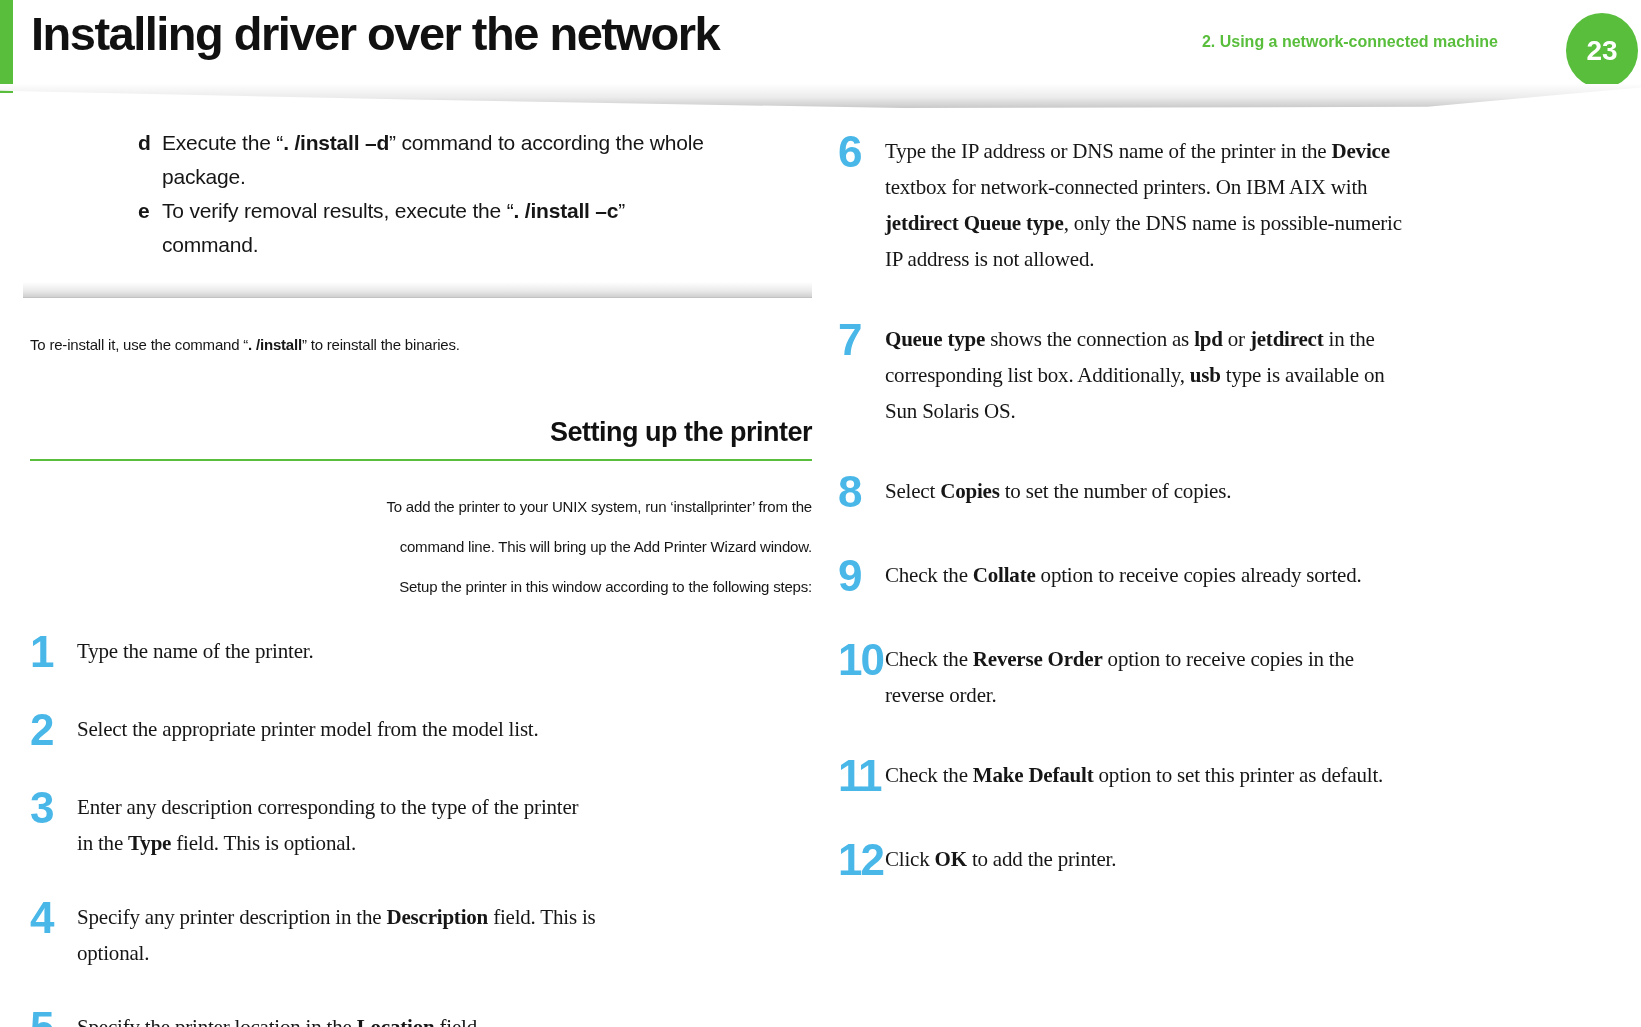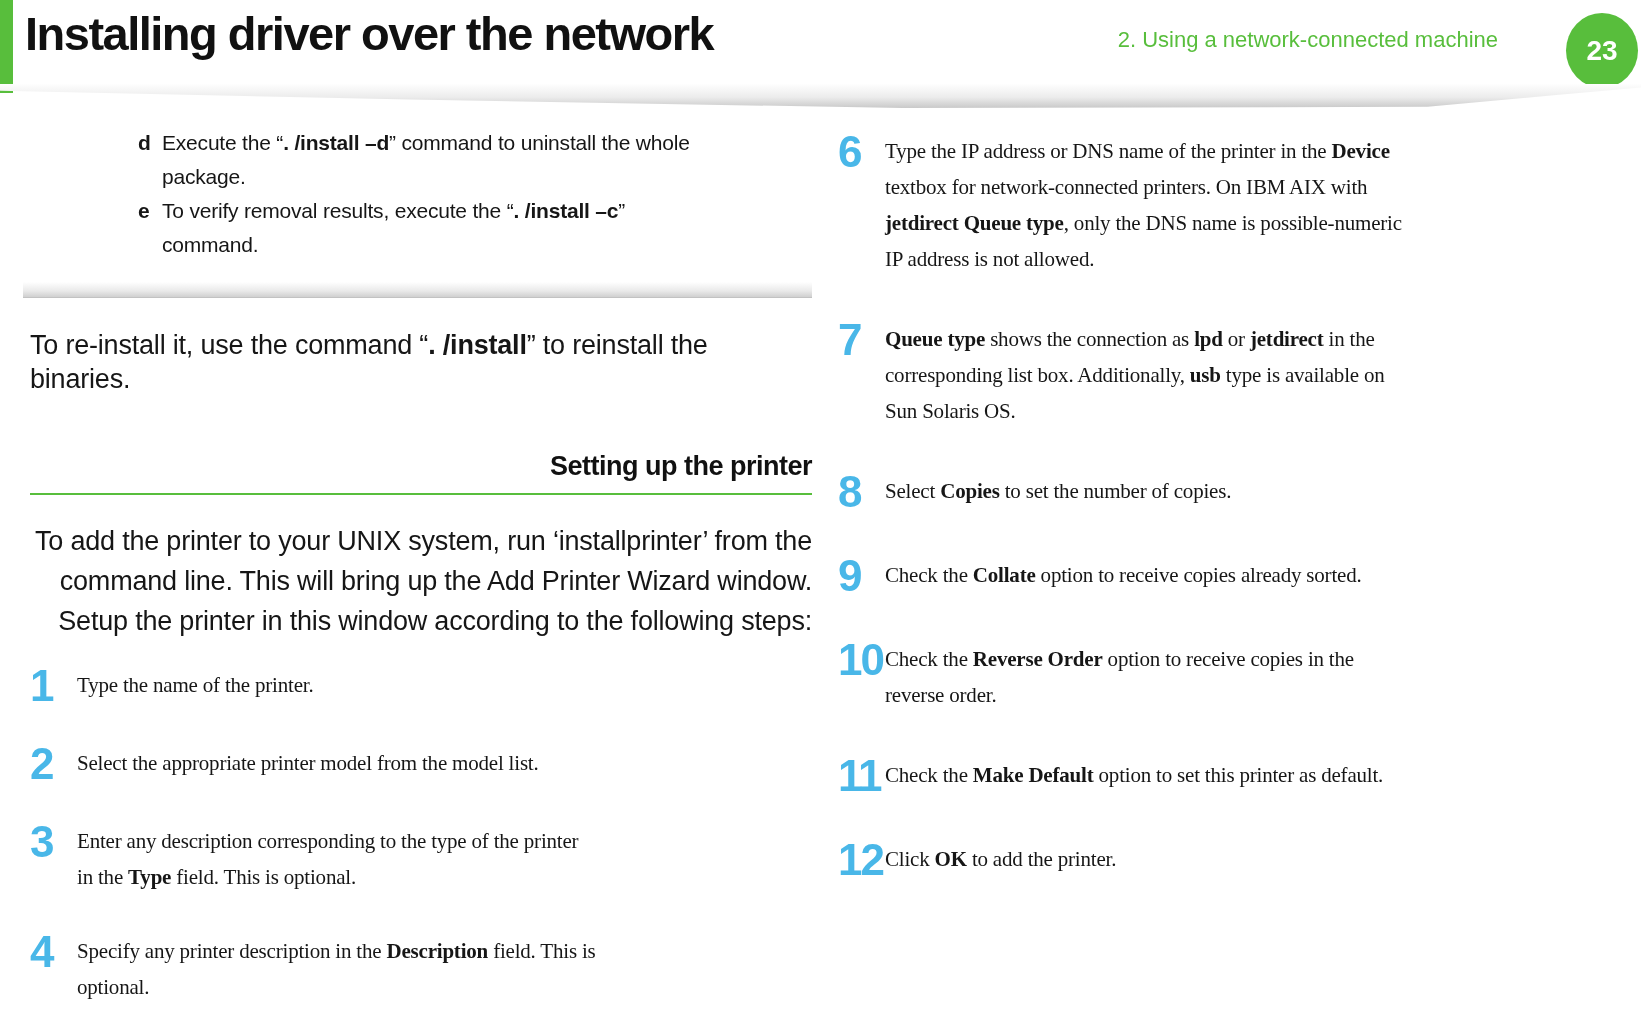--- a/index.html
+++ b/index.html
@@ -15,29 +15,29 @@
     --blue:#49b7e8;
   }
 
   
   .accent-bar {
     position:absolute; left:0; top:0;
     width:13px; height:93px;
     background:var(--green);
   }
   .page-title {
-    position:absolute; left:25px; top:6px;
+    position:absolute; left:31px; top:6px;
     font-size:47px; font-weight:bold;
     letter-spacing:-1.5px;
     color:#111111;
     white-space:nowrap;
   }
   .chapter-label {
-    position:absolute; right:143px; top:27px;
-    font-size:22px; font-weight:normal;
+    position:absolute; right:143px; top:33px;
+    font-size:16px; font-weight:bold;
     color:var(--green);
     white-space:nowrap;
   }
   .page-badge {
     position:absolute; right:3px; top:13px;
     width:72px; height:75px;
     border-radius:50%;
     background:var(--green);
     display:flex; align-items:center; justify-content:center;
     color:#ffffff; font-size:28px; font-weight:bold;
@@ -64,21 +64,21 @@
   .substep-text   { flex:1; }
 
   .note-divider {
     margin-top:20px; margin-left:-7px;
     width:789px; height:16px;
     background:linear-gradient(to bottom,#ffffff 0%,#e9e9e9 60%,#d0d0d0 100%);
     border-bottom:1px solid #c2c2c2;
   }
 
   .para {
-    font-size:27px; line-height:34px;
+    font-size:15px; line-height:34px;
     letter-spacing:-0.2px;
   }
   .para.reinstall { margin-top:30px; }
   .para.intro     { margin-top:26px; line-height:40px;text-align:right; }
 
   .section-heading {
     margin-top:52px;
     font-size:27px; font-weight:bold;
     letter-spacing:-0.5px;
     line-height:36px;
@@ -123,21 +123,21 @@
   <div class="chapter-label">2.  Using a network-connected machine</div>
   <div class="page-badge">
     <span>23</span>
   </div>
   <div class="swoosh"></div>
 
   <div class="col-left">
 
     <div class="substep">
       <span class="substep-letter">d</span>
-      <div class="substep-text"><span>Execute the “</span><b>. /install –d</b><span>” command to uninstall the whole</span><br><span>package.</span></div>
+      <div class="substep-text"><span>Execute the “</span><b>. /install –d</b><span>” command to according the whole</span><br><span>package.</span></div>
     </div>
     <div class="substep">
       <span class="substep-letter">e</span>
       <div class="substep-text"><span>To verify removal results, execute the “</span><b>. /install –c</b><span>”</span><br><span>command.</span></div>
     </div>
 
     <div class="note-divider"></div>
 
     <p class="para reinstall"><span>To re-install it, use the command “</span><b>. /install</b><span>” to reinstall the binaries.</span></p>
 

